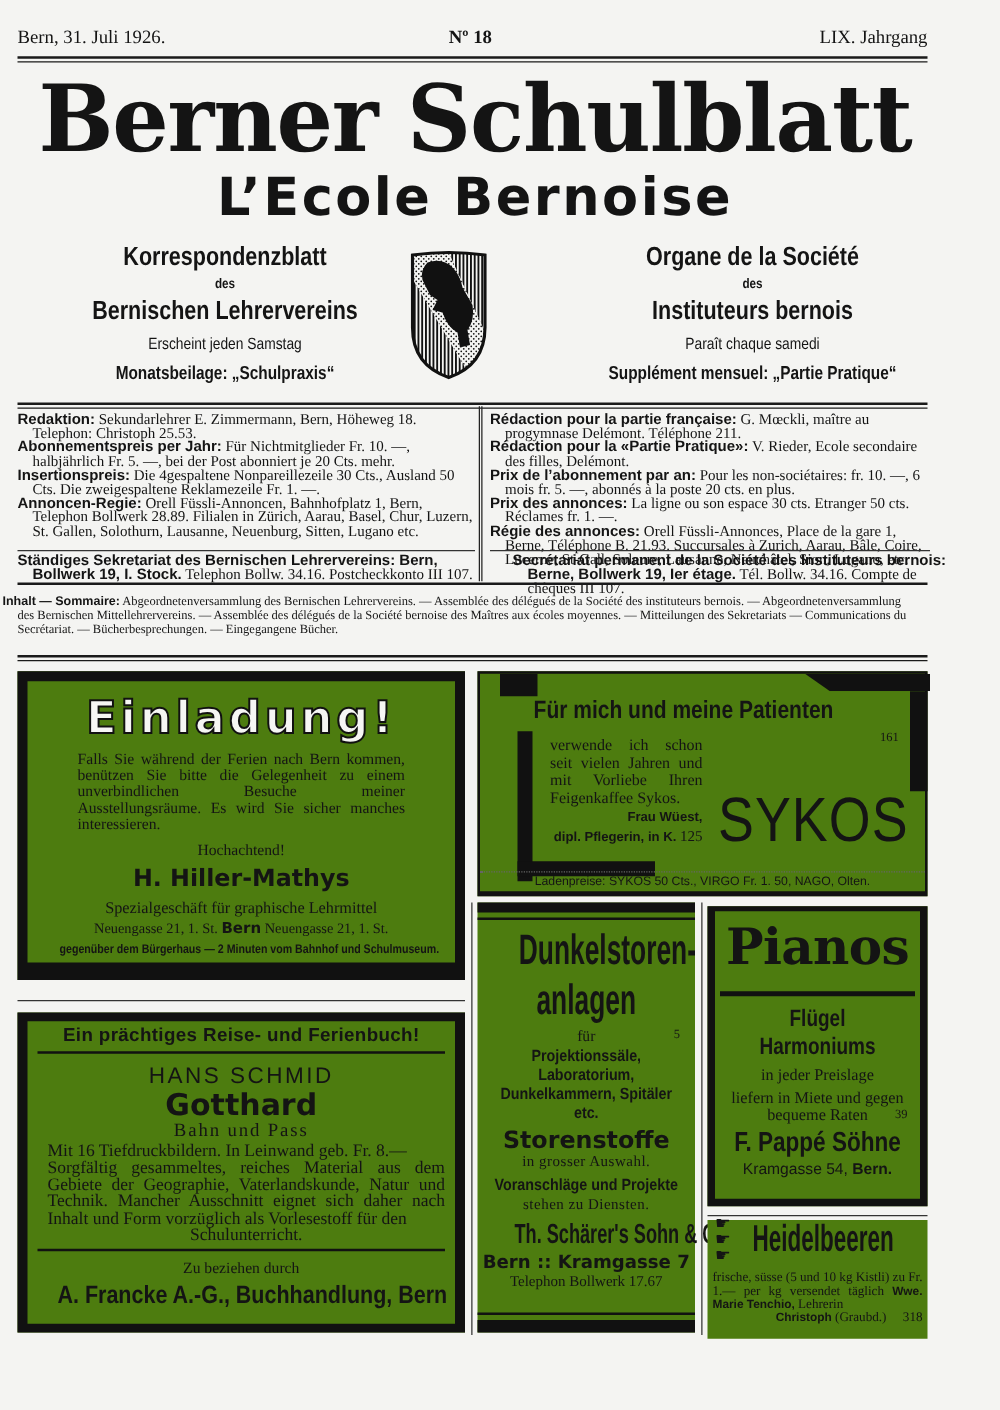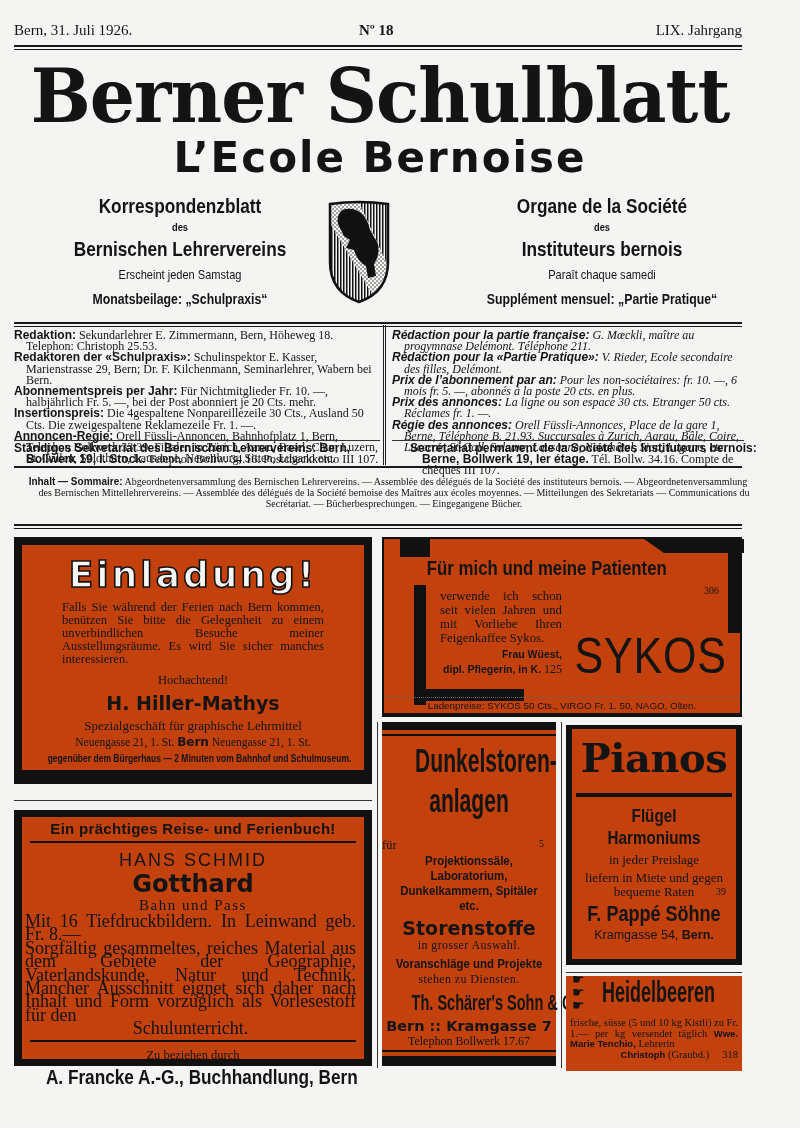--- a/index.html
+++ b/index.html
@@ -25,55 +25,55 @@
   #colhead-right { left: 452px; top: 192px; }
 
   #crest { left: 328px; top: 200px; width: 62px; height: 104px; }
 
   #rule2 { left: 14px; top: 322px; width: 728px; }
 
   .imp { font-size: 12px; line-height: 11.2px; font-family: "Liberation Serif", serif; }
   .imp p { text-indent: -12px; padding-left: 12px; margin: 0; }
   .imp b { font-family: "Liberation Sans", sans-serif; font-weight: bold; }
   #imp-left { left: 14px; top: 330px; width: 366px; }
-  #imp-right { left: 392px; top: 330px; width: 352px; font-style: italic; }
+  #imp-right { left: 392px; top: 330px; width: 352px; }
   #imp-vsep { left: 383px; top: 325px; width: 3px; height: 140px; border-left: 1px solid #222; border-right: 1px solid #222; }
   .hsep { height: 1px; background: #333; }
   #imp-left-sep { left: 14px; top: 440px; width: 366px; }
   #imp-right-sep { left: 392px; top: 440px; width: 352px; }
   #sec-left { left: 14px; top: 443px; width: 366px; }
   #sec-right { left: 392px; top: 443px; width: 352px; margin-left: 18px; }
 
   #rule3 { left: 14px; top: 466px; width: 728px; }
-  #contents { left: 24px; top: 476px; width: 728px; font-size: 10px; line-height: 11px; text-align: center; }
+  #contents { left: 2px; top: 476px; width: 728px; font-size: 10px; line-height: 11px; }
   #contents p { text-indent: -12px; padding-left: 12px; }
   #contents b { font-family: "Liberation Sans", sans-serif; }
   #rule4 { left: 14px; top: 524px; width: 728px; }
 
   
-  .ad { position: absolute; background: #c2410c; }
+  .ad { position: absolute; background: #4d7c0f; }
   #ad-einladung { left: 14px; top: 537px; width: 358px; height: 247px; border: 8px solid #111; border-top-width: 8px; border-bottom-width: 14px; }
   #ad-einladung .head { font-family: "DejaVu Sans", sans-serif; font-size: 36px; font-weight: bold; letter-spacing: 3px; text-align: center; color: #f6f6f4; -webkit-text-stroke: 1.6px #111; margin-top: 8px; line-height: 44px; }
   #ad-einladung .body { font-size: 12.5px; line-height: 13px; text-align: justify; padding: 4px 40px 0 40px; }
   #ad-einladung .greet { text-align: center; font-size: 12.5px; margin-top: 7px; }
   #ad-einladung .firm { text-align: center; font-family: "DejaVu Sans", sans-serif; font-weight: bold; font-size: 19px; line-height: 30px; }
   #ad-einladung .desc { text-align: center; font-size: 13px; line-height: 16px; }
   #ad-einladung .addr { text-align: center; font-size: 11.5px; line-height: 16px; }
   #ad-einladung .addr b { font-family: "DejaVu Sans", sans-serif; font-weight: bold; font-size: 12px; }
   #ad-einladung .loc { text-align: center; font-family: "Liberation Sans", sans-serif; font-weight: bold; font-size: 10px; line-height: 18px; transform: scaleX(0.85); white-space: nowrap; }
 
   #sep-left { left: 14px; top: 800px; width: 358px; height: 1px; background: #333; }
 
   #ad-gotthard { left: 14px; top: 810px; width: 358px; height: 256px; border: 8px solid #111; border-top-width: 7px; border-bottom-width: 7px; }
   #ad-gotthard .head { font-family: "Liberation Sans", sans-serif; font-weight: bold; font-size: 15px; text-align: center; line-height: 24px; letter-spacing: 0.3px; }
   #ad-gotthard .rule { height: 2px; background: #111; margin: 0 8px; }
   #ad-gotthard .author { text-align: center; font-family: "Liberation Sans", sans-serif; font-size: 18px; letter-spacing: 2px; margin-top: 6px; line-height: 22px; }
   #ad-gotthard .book { text-align: center; font-family: "DejaVu Sans", sans-serif; font-weight: bold; font-size: 24px; line-height: 26px; }
   #ad-gotthard .subt { text-align: center; font-size: 15px; letter-spacing: 1.5px; line-height: 16px; }
-  #ad-gotthard .body { font-size: 18px; line-height: 13.4px; text-align: justify; padding: 2px 8px 4px 3px; }
+  #ad-gotthard .body { font-size: 14px; line-height: 13.4px; text-align: justify; padding: 2px 8px 4px 16px; }
   #ad-gotthard .body .c { text-align: center; }
   #ad-gotthard .via { text-align: center; font-size: 12.5px; margin-top: 6px; line-height: 15px; }
   #ad-gotthard .pub { text-align: center; font-family: "Liberation Sans", sans-serif; font-weight: bold; font-size: 20px; line-height: 28px; transform: scaleX(0.86); white-space: nowrap; }
 
   #ad-sykos { left: 382px; top: 537px; width: 360px; height: 180px; border: 2px solid #111; border-bottom: 4px solid #111; }
   #sykos-frame-l { left: 30px; top: 46px; width: 12px; height: 120px; background: #111; }
   #sykos-frame-b { left: 30px; top: 150px; width: 110px; height: 12px; background: #111; }
   #sykos-frame-tl { left: 16px; top: 0; width: 30px; height: 18px; background: #111; }
   #sykos-frame-tr { left: 260px; top: 0; width: 100px; height: 14px; background: #111; clip-path: polygon(0 0,100% 0,100% 100%,20% 100%); }
   #sykos-frame-r { left: 344px; top: 14px; width: 14px; height: 80px; background: #111; }
@@ -83,21 +83,21 @@
   #ad-sykos .sig { left: 56px; top: 108px; width: 122px; font-family: "Liberation Sans", sans-serif; font-weight: bold; font-size: 10.5px; line-height: 15px; text-align: right; }
   #ad-sykos .sig span.n { font-family: "Liberation Serif", serif; font-weight: normal; font-size: 12px; }
   #ad-sykos .brand { left: 178px; top: 90px; font-family: "Liberation Sans", sans-serif; font-size: 50px; line-height: 54px; transform: scaleX(0.86); letter-spacing: 1px; white-space: nowrap; }
   #ad-sykos .dots { left: 0; top: 158px; width: 356px; border-top: 1px dotted #666; }
   #ad-sykos .price { left: 0; top: 161px; width: 356px; text-align: center; font-family: "Liberation Sans", sans-serif; font-size: 9.8px; }
 
   #ad-dunkel { left: 382px; top: 722px; width: 174px; height: 344px; }
   #ad-dunkel .bar { height: 8px; background: #111; }
   #ad-dunkel .thin { height: 2px; background: #111; margin-top: 4px; }
   #ad-dunkel .t1 { text-align: center; font-family: "Liberation Sans", sans-serif; font-weight: bold; font-size: 34px; line-height: 40px; transform: scaleX(0.62); white-space: nowrap; margin-top: 4px; transform-origin: center top; }
-  #ad-dunkel .fuer { font-size: 12.5px; margin-top: 18px; position: relative; }
+  #ad-dunkel .fuer { text-align: center; font-size: 12.5px; margin-top: 2px; position: relative; }
   #ad-dunkel .fuer .n { position: absolute; right: 12px; font-size: 10px; }
   #ad-dunkel .uses { text-align: center; font-family: "Liberation Sans", sans-serif; font-weight: bold; font-size: 13px; line-height: 15px; transform: scaleX(0.88); transform-origin: center top; }
   #ad-dunkel .stoffe { text-align: center; font-family: "DejaVu Sans", sans-serif; font-weight: bold; font-size: 19px; line-height: 22px; margin-top: 4px; }
   #ad-dunkel .sm { text-align: center; font-size: 12px; line-height: 13px; letter-spacing: 0.4px; }
   #ad-dunkel .vor { text-align: center; font-family: "Liberation Sans", sans-serif; font-weight: bold; font-size: 13px; line-height: 18px; transform: scaleX(0.88); transform-origin: center top; white-space: nowrap; margin-top: 3px; }
   #ad-dunkel .firm { text-align: center; font-family: "Liberation Sans", sans-serif; font-weight: bold; font-size: 22px; line-height: 30px; transform: scaleX(0.66); transform-origin: center top; white-space: nowrap; margin-top: 2px; }
   #ad-dunkel .addr { text-align: center; font-family: "DejaVu Sans", sans-serif; font-weight: bold; font-size: 14.5px; line-height: 16px; white-space: nowrap; }
   #ad-dunkel .tel { text-align: center; font-size: 12px; line-height: 14px; }
   #ad-dunkel .bottom { position: absolute; left: 0; bottom: 0; width: 174px; }
   #ad-dunkel .bottom .thin { margin: 0 0 4px 0; }
@@ -175,24 +175,23 @@
   <div class="small">des</div>
   <div class="big">Instituteurs bernois</div>
   <div class="mid">Paraît chaque samedi</div>
   <div class="mid2">Supplément mensuel: „Partie Pratique“</div>
 </div>
 
 <div id="rule2" class="abs dbl"></div>
 
 <div id="imp-left" class="abs imp">
   <p><b>Redaktion:</b> <span>Sekundarlehrer E. Zimmermann, Bern, Höheweg 18. Telephon: Christoph 25.53.</span></p>
-  <p><b>Redaktoren der «Schulpraxis»:</b> <span>Schulinspektor E. Kasser, Marienstrasse 29, Bern; Dr. F. Kilchenmann, Seminarlehrer, Wabern bei Bern.</span></p>
   <p><b>Abonnementspreis per Jahr:</b> <span>Für Nichtmitglieder Fr. 10. —, halbjährlich Fr. 5. —, bei der Post abonniert je 20 Cts. mehr.</span></p>
   <p><b>Insertionspreis:</b> <span>Die 4gespaltene Nonpareillezeile 30 Cts., Ausland 50 Cts. Die zweigespaltene Reklamezeile Fr. 1. —.</span></p>
-  <p><b>Annoncen-Regie:</b> <span>Orell Füssli-Annoncen, Bahnhofplatz 1, Bern, Telephon Bollwerk 33.39. Filialen in Zürich, Aarau, Basel, Chur, Luzern, St. Gallen, Solothurn, Lausanne, Neuenburg, Sitten, Lugano etc.</span></p>
+  <p><b>Annoncen-Regie:</b> <span>Orell Füssli-Annoncen, Bahnhofplatz 1, Bern, Telephon Bollwerk 28.89. Filialen in Zürich, Aarau, Basel, Chur, Luzern, St. Gallen, Solothurn, Lausanne, Neuenburg, Sitten, Lugano etc.</span></p>
 </div>
 <div id="imp-left-sep" class="abs hsep"></div>
 <div id="sec-left" class="abs imp">
   <p><b>Ständiges Sekretariat des Bernischen Lehrervereins: Bern, Bollwerk 19, I. Stock.</b> <span>Telephon Bollw. 34.16. Postcheckkonto III 107.</span></p>
 </div>
 
 <div id="imp-vsep" class="abs"></div>
 
 <div id="imp-right" class="abs imp">
   <p><b>Rédaction pour la partie française:</b> <span>G. Mœckli, maître au progymnase Delémont. Téléphone 211.</span></p>
@@ -245,21 +244,21 @@
   <div class="pub">A. Francke A.-G., Buchhandlung, Bern</div>
 </div>
 
 <div id="ad-sykos" class="ad">
   <div id="sykos-frame-tl" class="abs"></div>
   <div id="sykos-frame-tr" class="abs"></div>
   <div id="sykos-frame-r" class="abs"></div>
   <div id="sykos-frame-l" class="abs"></div>
   <div id="sykos-frame-b" class="abs"></div>
   <div class="abs head">Für mich und meine Patienten</div>
-  <div class="abs num1">306</div>
+  <div class="abs num1">161</div>
   <div class="abs body">verwende ich schon seit vielen Jahren und mit Vorliebe Ihren Feigenkaffee Sykos.</div>
   <div class="abs sig">
     <div>Frau Wüest,</div>
     <div><span>dipl. Pflegerin, in K.</span> <span class="n">125</span></div>
   </div>
   <div class="abs brand">SYKOS</div>
   <div class="abs dots"></div>
   <div class="abs price">Ladenpreise: SYKOS 50 Cts., VIRGO Fr. 1. 50, NAGO, Olten.</div>
 </div>
 

